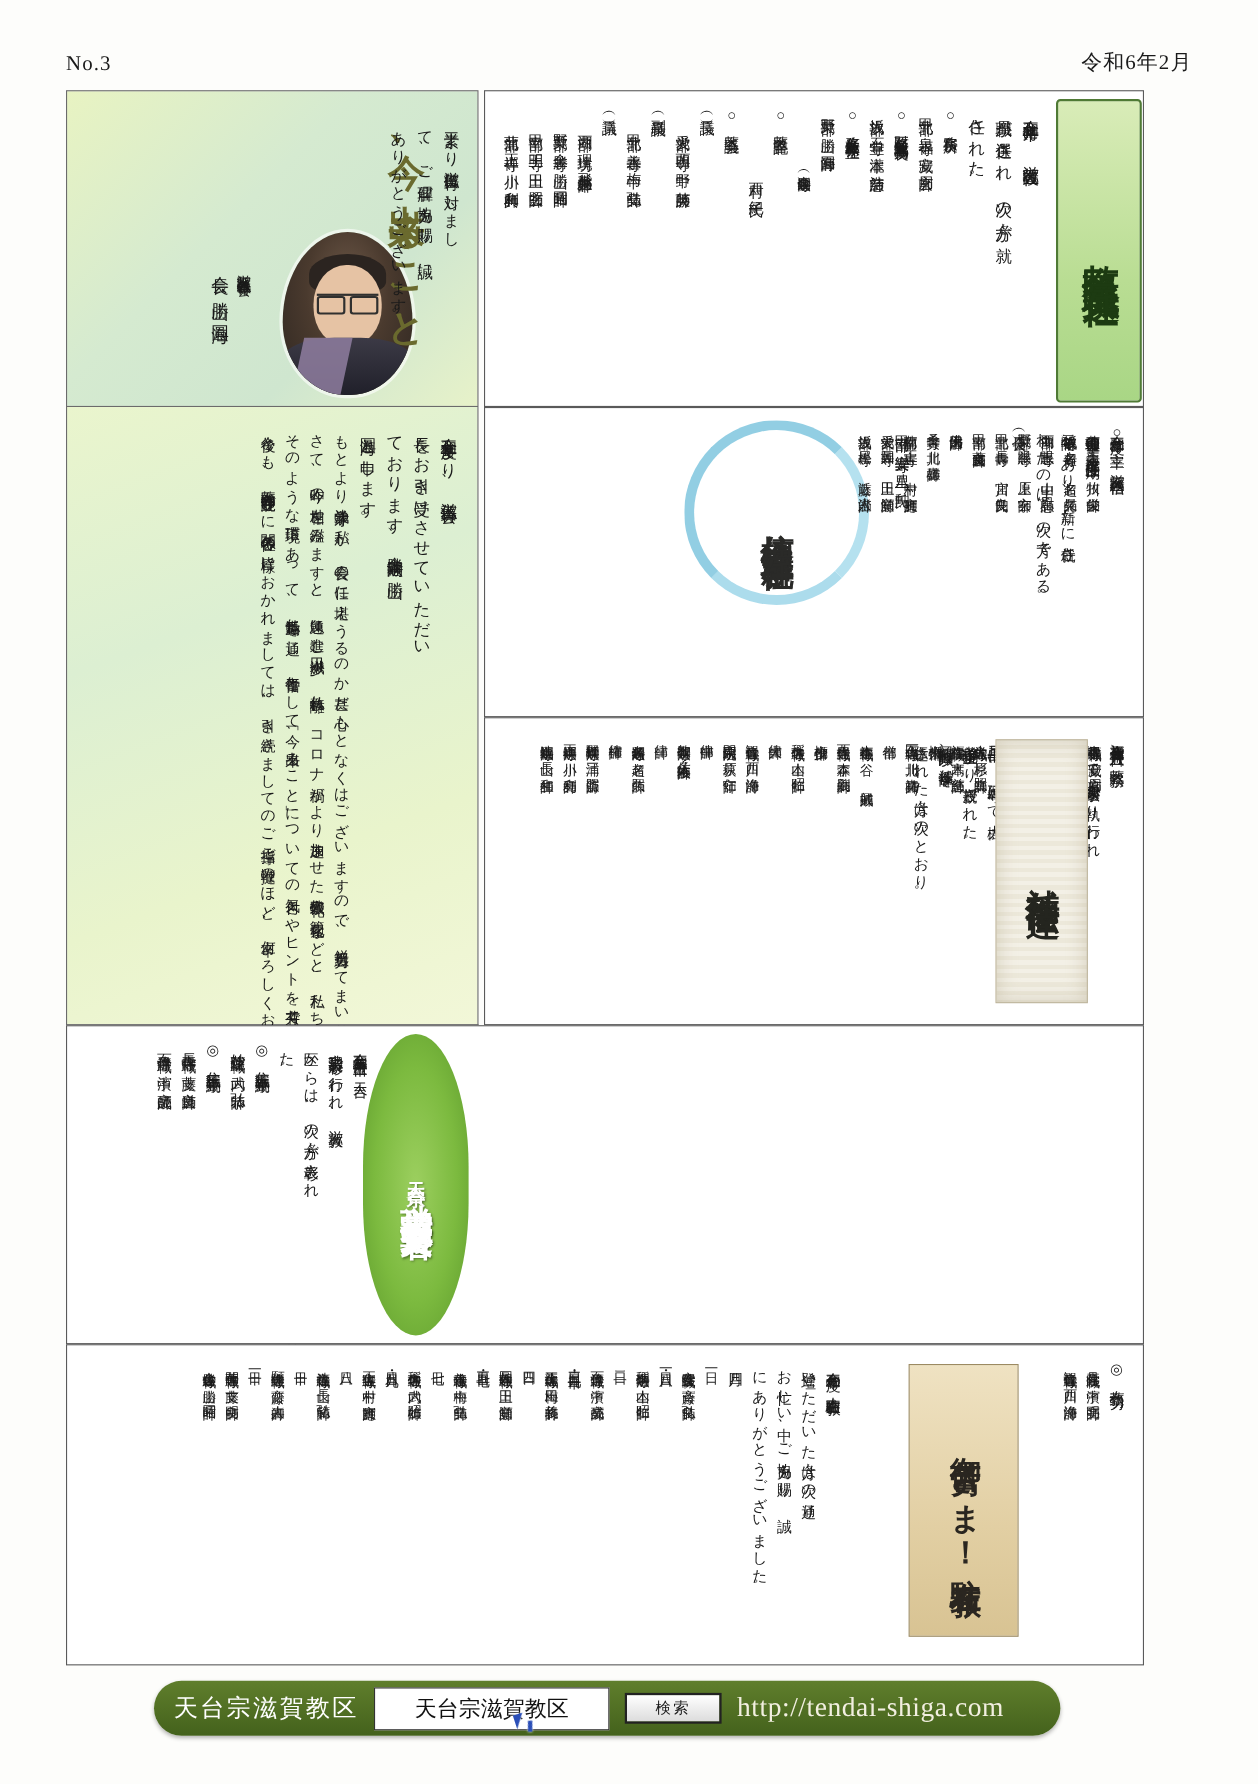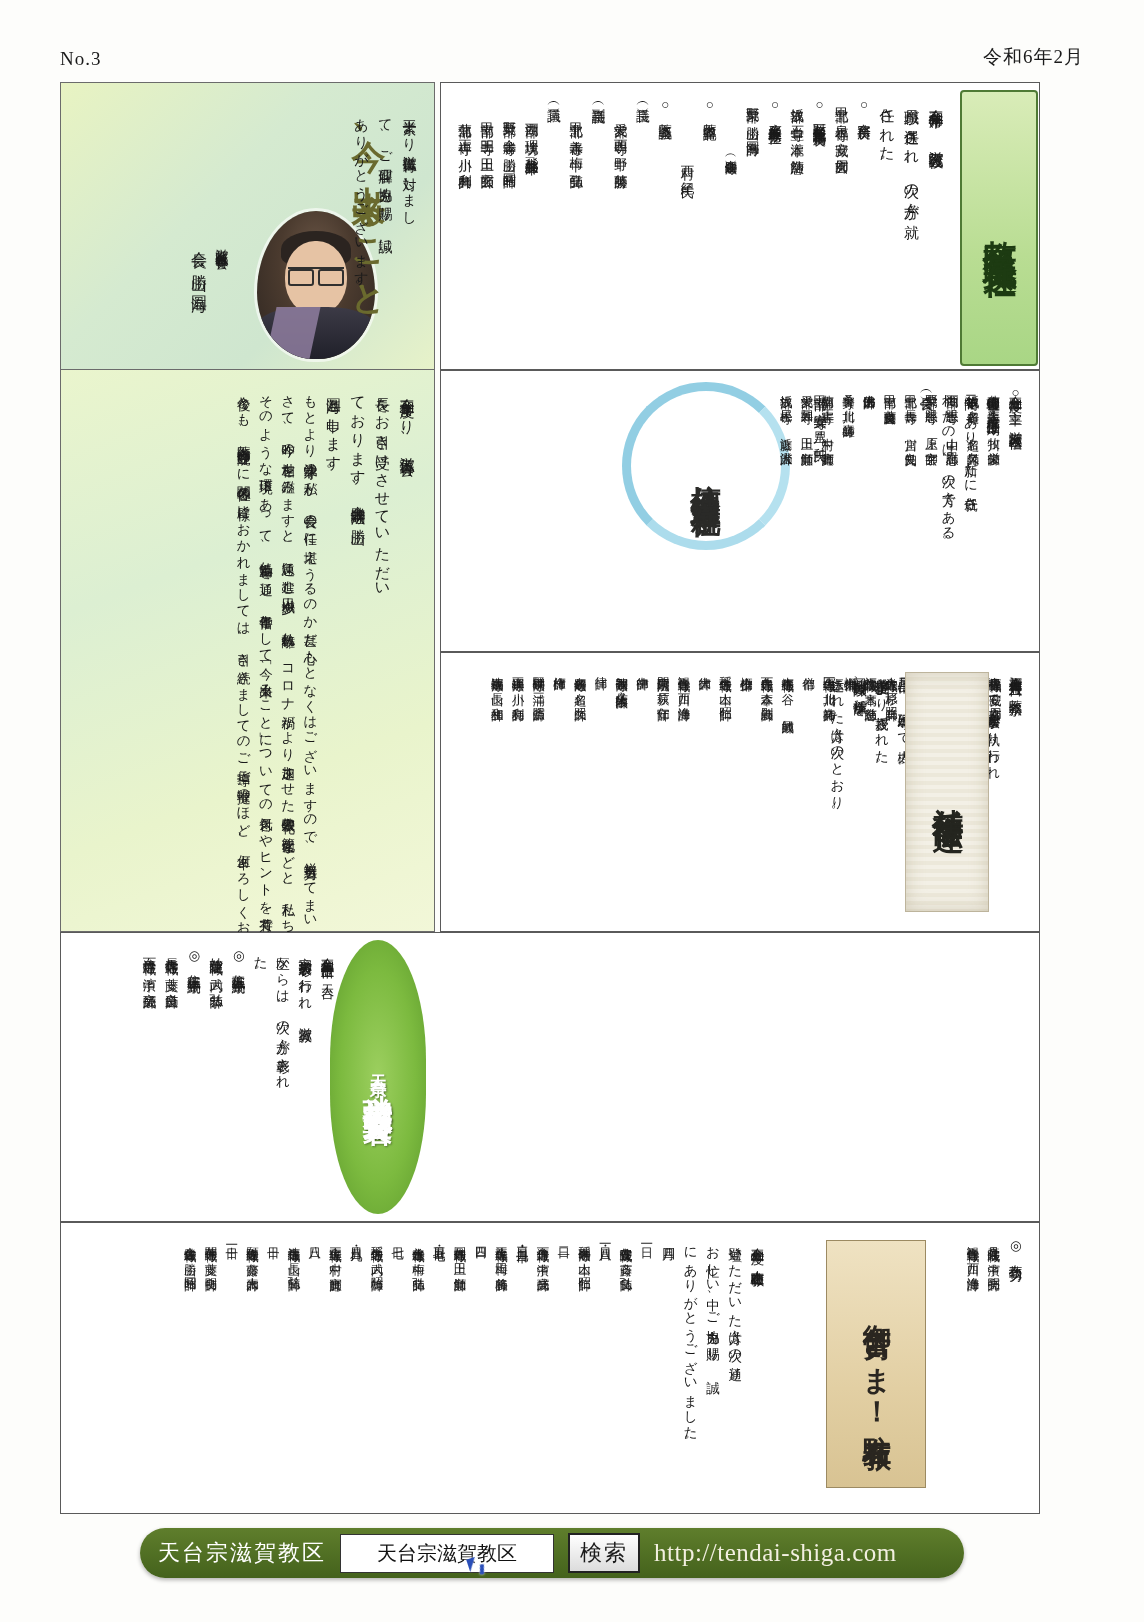--- a/index.html
+++ b/index.html
@@ -161,21 +161,21 @@
     display:flex;align-items:center;padding:0 18px;box-sizing:border-box;gap:14px;
     box-shadow:0 2px 4px rgba(0,0,0,.3);
   }
   #footer .lbl{color:#fff;font-size:22px;letter-spacing:2px;}
   #footer .field{
     background:#fff;color:#111;font-size:20px;
     padding:5px 12px;border:1px solid #333;min-width:188px;text-align:center;
   }
   #footer .search-btn{
     background:linear-gradient(180deg,#fff,#dcdcdc);
-    border:2px solid #222;font-size:22px;padding:3px 10px;position:relative;
+    border:2px solid #222;font-size:14px;padding:3px 26px;position:relative;
     letter-spacing:2px;
   }
   #footer .url{color:#f2efe0;font-size:25px;letter-spacing:.5px;font-family:"Liberation Serif",serif;}
   .cursor{
     position:absolute;left:468px;top:1558px;width:0;height:0;
     border-left:9px solid #2b4fb8;
     border-bottom:13px solid transparent;
     border-top:0 solid transparent;
     transform:rotate(-18deg);
     filter:drop-shadow(0 0 1px #fff);

